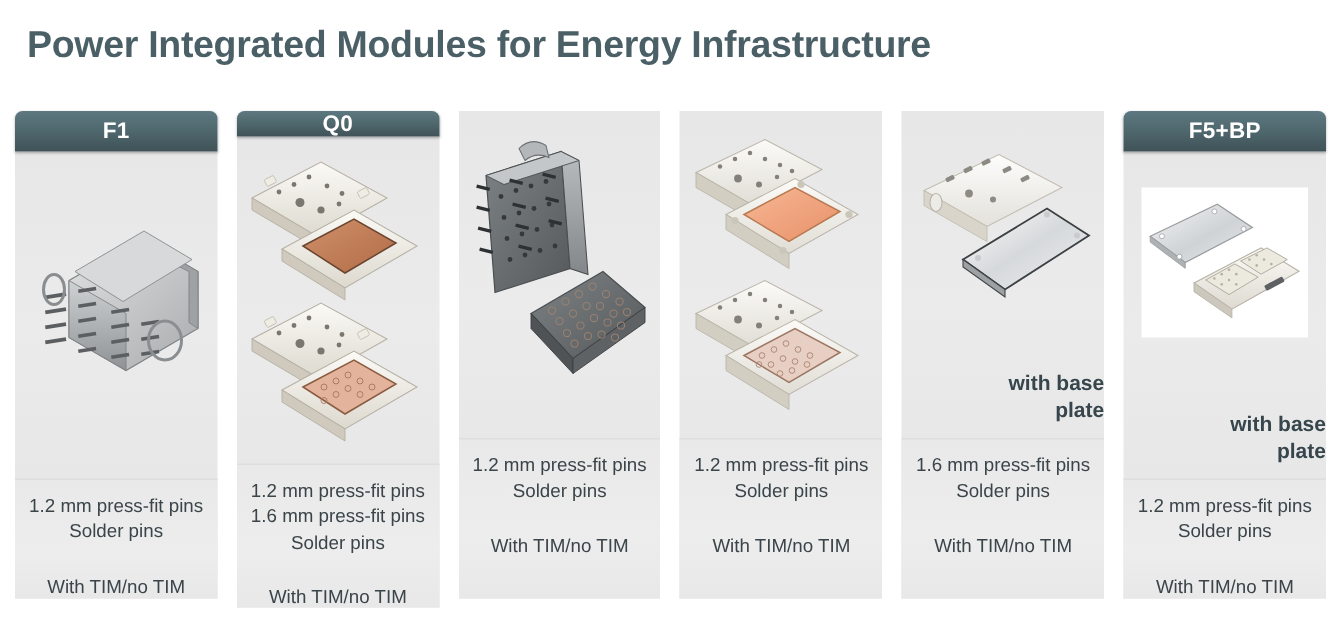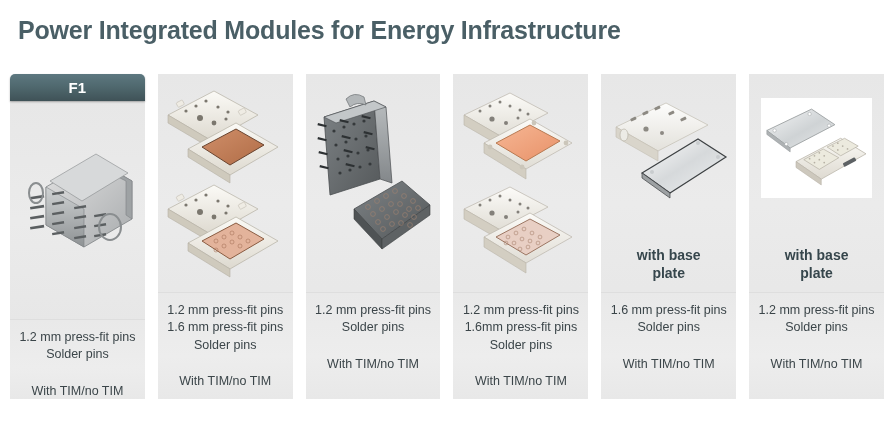--- a/index.html
+++ b/index.html
@@ -72,21 +72,21 @@
     display: flex;
     align-items: center;
     justify-content: center;
     overflow: hidden;
   }
   .image-area svg { display: block; }
   .baseplate-label {
     position: absolute;
     left: 0; right: 0;
     bottom: 10px;
-    text-align: center;
+    text-align: right;
     font-size: 14px;
     font-weight: bold;
     color: #36464c;
     line-height: 1.25;
   }
   .white-frame {
     position: absolute;
     left: 12px;
     top: 24px;
     right: 12px;
@@ -172,20 +172,21 @@
           <div class="pin-lines">
             <div>1.2 mm press-fit pins</div>
             <div>Solder pins</div>
           </div>
           <div class="tim-line">With TIM/no TIM</div>
         </div>
       </div>
     </div>
 
     <div class="card">
+      <div class="card-header">Q0</div>
       <div class="card-body">
         <div class="image-area">
           <svg width="126" height="200" viewBox="0 0 126 200">
             <defs>
               <linearGradient id="cu0" x1="0" y1="0" x2="1" y2="1">
                 <stop offset="0" stop-color="#d08f6a"></stop>
                   <stop offset="1" stop-color="#b06c46"></stop>
               </linearGradient>
               <linearGradient id="wt0" x1="0" y1="0" x2="0" y2="1">
                 <stop offset="0" stop-color="#fbfaf6"></stop>
@@ -417,21 +418,20 @@
                 <circle cx="58" cy="64" r="1.9"></circle>
                   <circle cx="66" cy="62" r="1.9"></circle>
                   <circle cx="44" cy="58" r="1.9"></circle>
               </g>
             </g>
           </svg>
         </div>
         <div class="text-area">
           <div class="pin-lines">
             <div>1.2 mm press-fit pins</div>
-            <div>1.6mm press-fit pins</div>
             <div>Solder pins</div>
           </div>
           <div class="tim-line">With TIM/no TIM</div>
         </div>
       </div>
     </div>
 
     <div class="card">
       <div class="card-body">
         <div class="image-area">
@@ -476,20 +476,21 @@
           <div class="pin-lines">
             <div>1.6 mm press-fit pins</div>
             <div>Solder pins</div>
           </div>
           <div class="tim-line">With TIM/no TIM</div>
         </div>
       </div>
     </div>
 
     <div class="card">
+      <div class="card-header">F5+BP</div>
       <div class="card-body">
         <div class="image-area">
           <div class="white-frame">
             <svg width="114" height="96" viewBox="0 0 114 96">
               <defs>
                 <linearGradient id="mt5" x1="0" y1="0" x2="1" y2="1">
                   <stop offset="0" stop-color="#f4f5f6"></stop>
                     <stop offset="0.55" stop-color="#cfd3d5"></stop>
                     <stop offset="1" stop-color="#e7e9ea"></stop>
                 </linearGradient>

